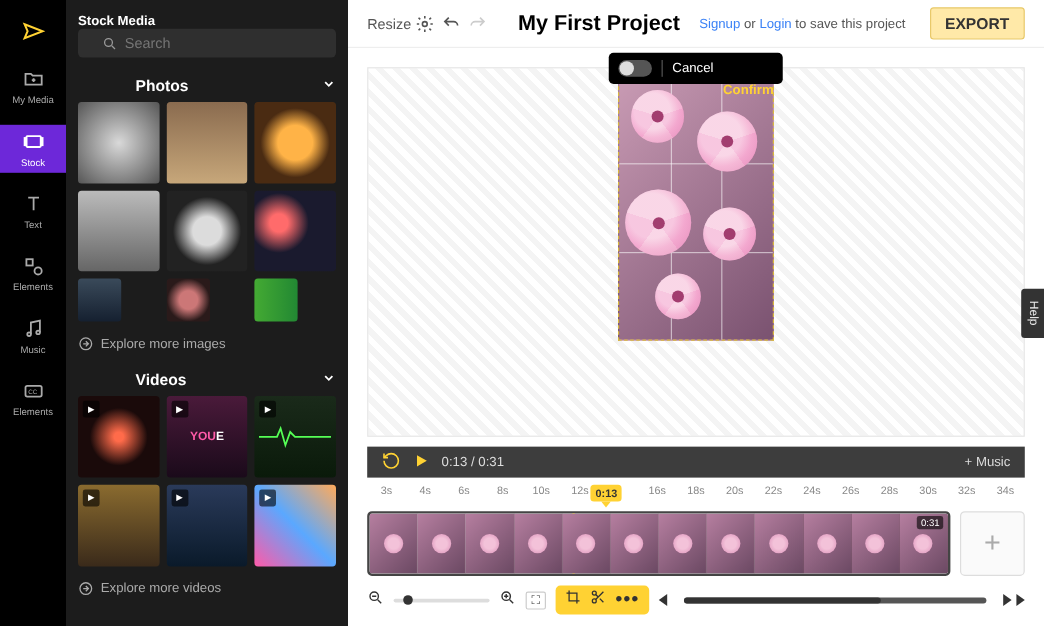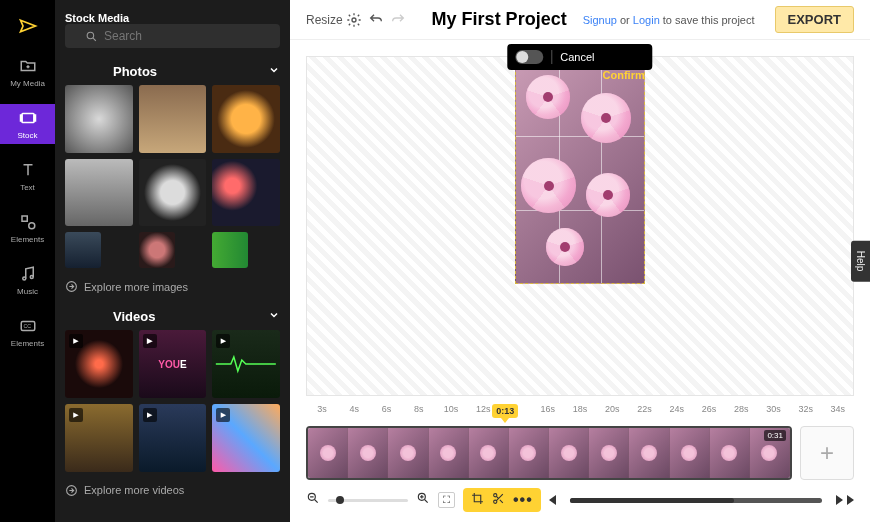--- a/index.html
+++ b/index.html
@@ -270,20 +270,36 @@
       <div class="grid-h" style="top:33.3%"></div>
       <div class="grid-h" style="top:66.6%"></div>
       <div class="flower" style="top:12px;left:10px"></div>
       <div class="flower" style="top:30px;left:65px;width:50px;height:50px"></div>
       <div class="flower" style="top:95px;left:5px;width:55px;height:55px"></div>
       <div class="flower" style="top:110px;left:70px"></div>
       <div class="flower" style="top:165px;left:30px;width:38px;height:38px"></div>
     </div>
   </div>
 
+  <div class="playbar">
+    <span>
+      <svg width="16" height="16" viewBox="0 0 24 24" fill="none" stroke="currentColor" stroke-width="2">
+          <path d="M3 12a9 9 0 109-9 9 9 0 00-6.3 2.6L3 8"></path>
+          <path d="M3 3v5h5"></path>
+        </svg>
+    </span>
+    <span>
+      <svg width="14" height="14" viewBox="0 0 24 24" fill="currentColor">
+          <path d="M6 4l14 8-14 8z"></path>
+        </svg>
+    </span>
+    <span class="time"><span>0:13</span><span> / </span><span>0:31</span></span>
+    <div class="playbar-spacer"></div>
+    <span class="add-music">+ Music</span>
+  </div>
 
   <div class="timeline">
     <div class="ruler">
       <div class="ruler-tick">3s</div>
       <div class="ruler-tick">4s</div>
       <div class="ruler-tick">6s</div>
       <div class="ruler-tick">8s</div>
       <div class="ruler-tick">10s</div>
       <div class="ruler-tick">12s</div>
       <div class="playhead" style="left:34%">0:13</div>

